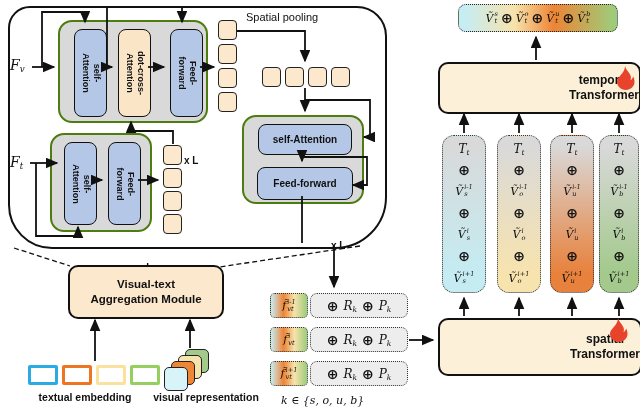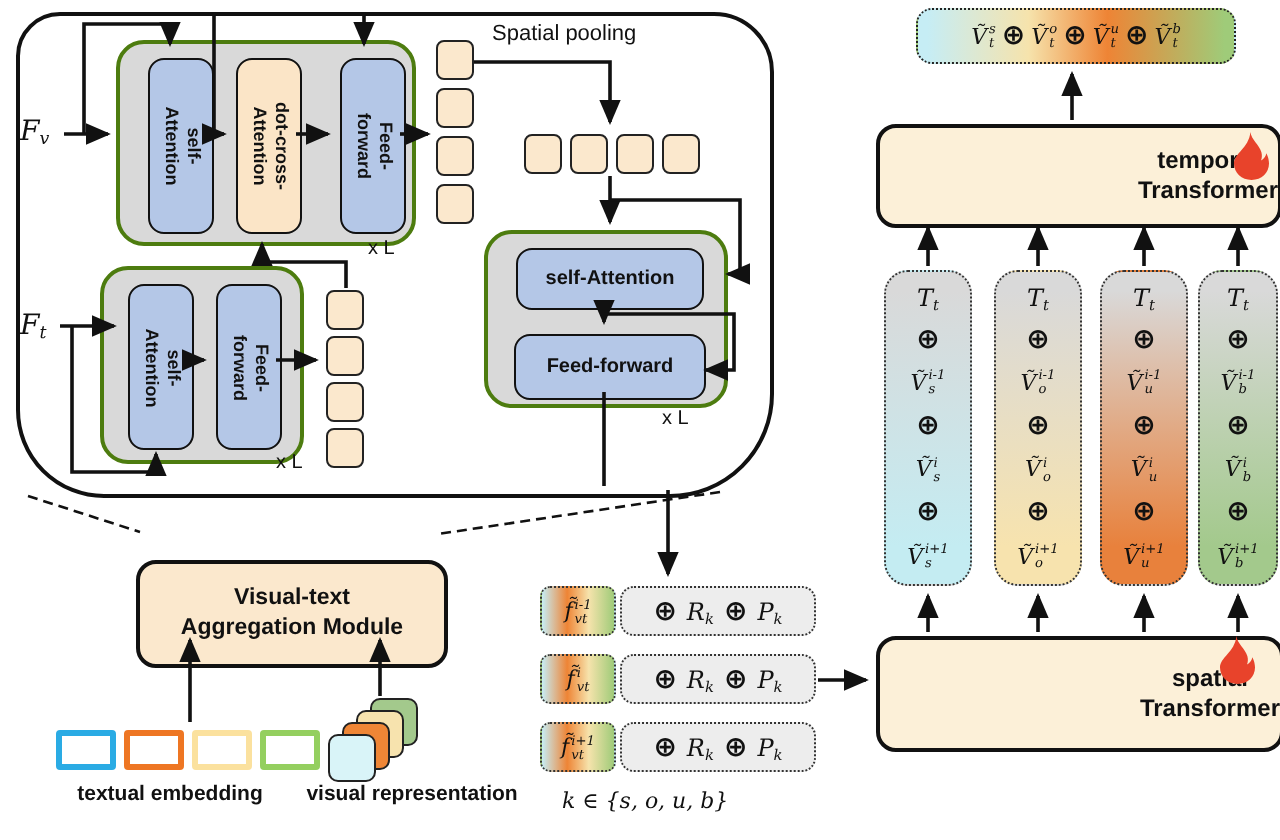--- a/index.html
+++ b/index.html
@@ -23,32 +23,32 @@
   .blue{background:#b4c7e7;}
   .tan{background:#fbe5c7;}
   .vtext{position:absolute;left:50%;top:50%;width:84px;
          transform:translate(-50%,-50%) rotate(90deg);
          text-align:center;font-size:9px;font-weight:bold;line-height:1.2;white-space:pre-line;}
   
   .hblock{position:absolute;border:1.8px solid #111;border-radius:8px;background:#b4c7e7;
           display:flex;align-items:center;justify-content:center;
           font-size:10px;font-weight:bold;}
 
-  .xl{font-size:10px;font-weight:normal;}
+  .xl{font-size:10px;font-weight:bold;margin-top:36px;}
 
   .tok-col{display:flex;flex-direction:column;gap:4px;}
   .tok-row{display:flex;flex-direction:row;gap:4px;}
   .tok-sq{width:19px;height:20px;background:#fbe8cd;border:1.6px solid #222;border-radius:4px;box-sizing:border-box;}
 
   #spatial-pooling-label{left:246px;top:11px;font-size:11px;font-weight:normal;}
 
   
   #agg-module{left:68px;top:265px;width:152px;height:50px;background:#fbe8cd;
               border:2px solid #111;border-radius:10px;display:flex;align-items:center;
-              justify-content:center;text-align:center;font-size:11.5px;font-weight:bold;line-height:1.3;margin-top:15px;}
+              justify-content:center;text-align:center;font-size:11.5px;font-weight:bold;line-height:1.3;}
 
   
   #textual-rects{left:28px;top:365px;display:flex;gap:4px;}
   .te-rect{width:30px;height:20px;background:#fff;border:3px solid #000;border-radius:2px;box-sizing:border-box;}
   #visual-stack{left:164px;top:348px;width:50px;height:46px;}
   .vs-sq{position:absolute;width:24px;height:24px;border:1.6px solid #222;border-radius:5px;box-sizing:border-box;}
   .in-label{font-size:10.5px;font-weight:bold;text-align:center;width:118px;}
 
   
   #fvt-rows{left:270px;top:293px;width:138px;height:95px;}

